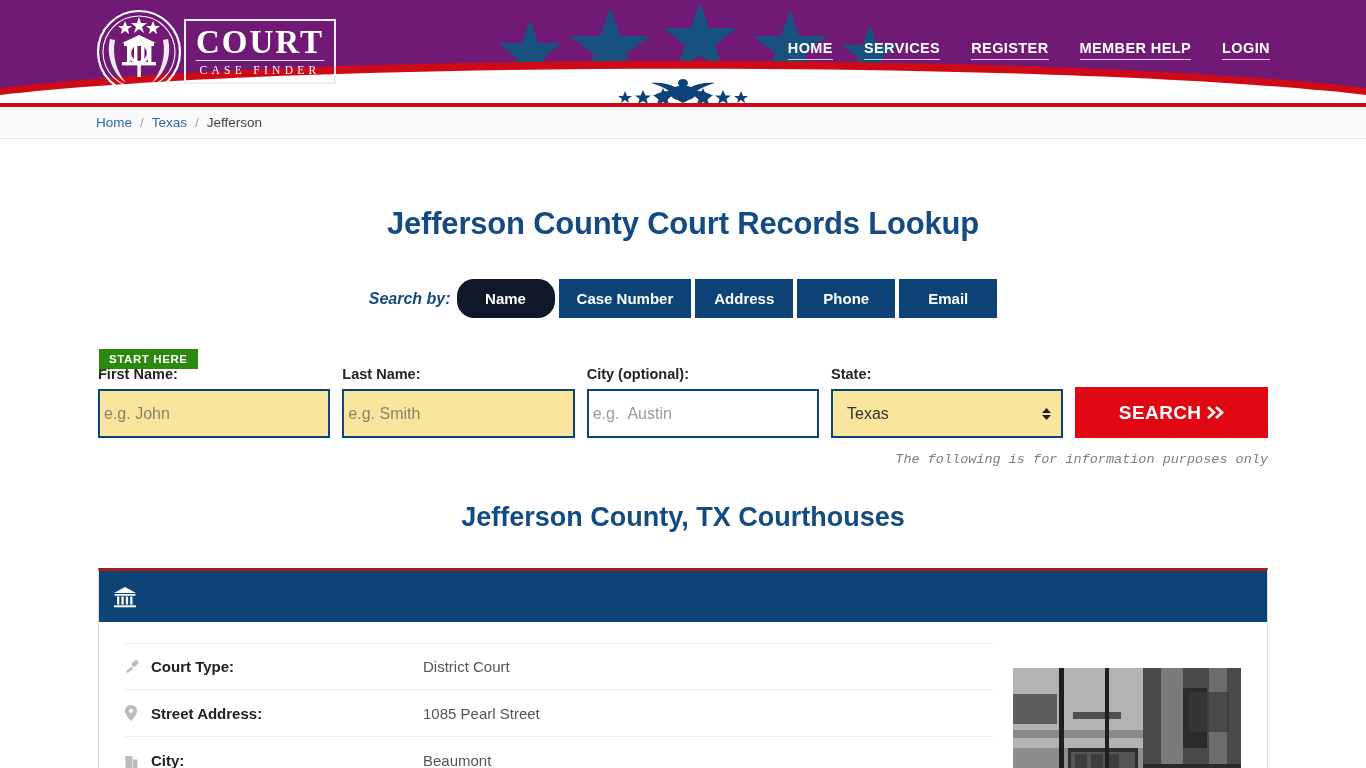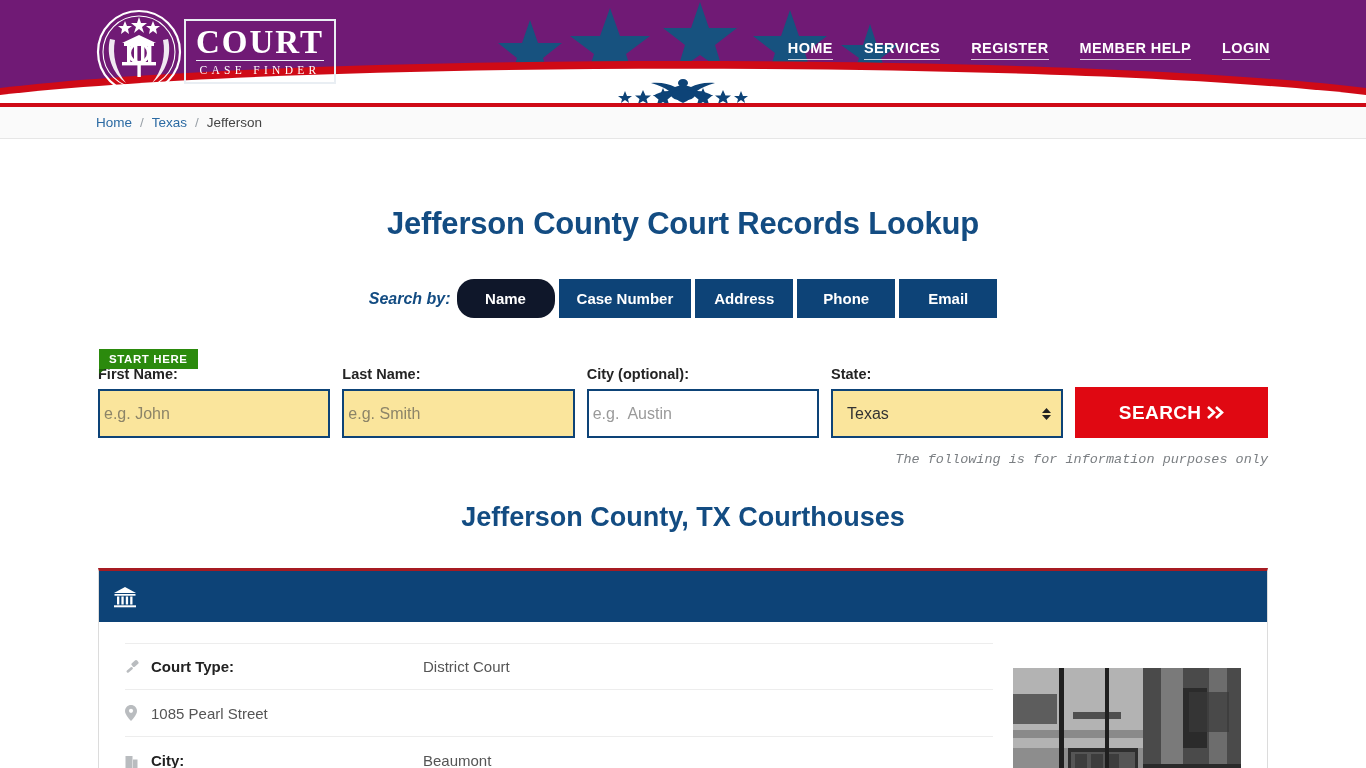--- a/index.html
+++ b/index.html
@@ -393,20 +393,21 @@
           <span class="dvalue">District Court</span>
         </div>
 
         <div class="drow">
           <span class="dicon">
             <svg width="12" height="16" viewBox="0 0 12 16">
               <path d="M6 0 C2.7 0 0 2.7 0 6 C0 10.2 6 16 6 16 C6 16 12 10.2 12 6 C12 2.7 9.3 0 6 0 Z" fill="#b9bcbf"></path>
               <circle cx="6" cy="5.8" r="2.1" fill="#ffffff"></circle>
             </svg>
           </span>
+          <span class="dlabel">Street Address:</span>
           <span class="dvalue">1085 Pearl Street</span>
         </div>
 
         <div class="drow">
           <span class="dicon">
             <svg width="13" height="15" viewBox="0 0 13 15">
               <rect x="0.5" y="3" width="7" height="12" fill="#b9bcbf"></rect>
               <rect x="8" y="6.5" width="4.5" height="8.5" fill="#b9bcbf"></rect>
             </svg>
           </span>

